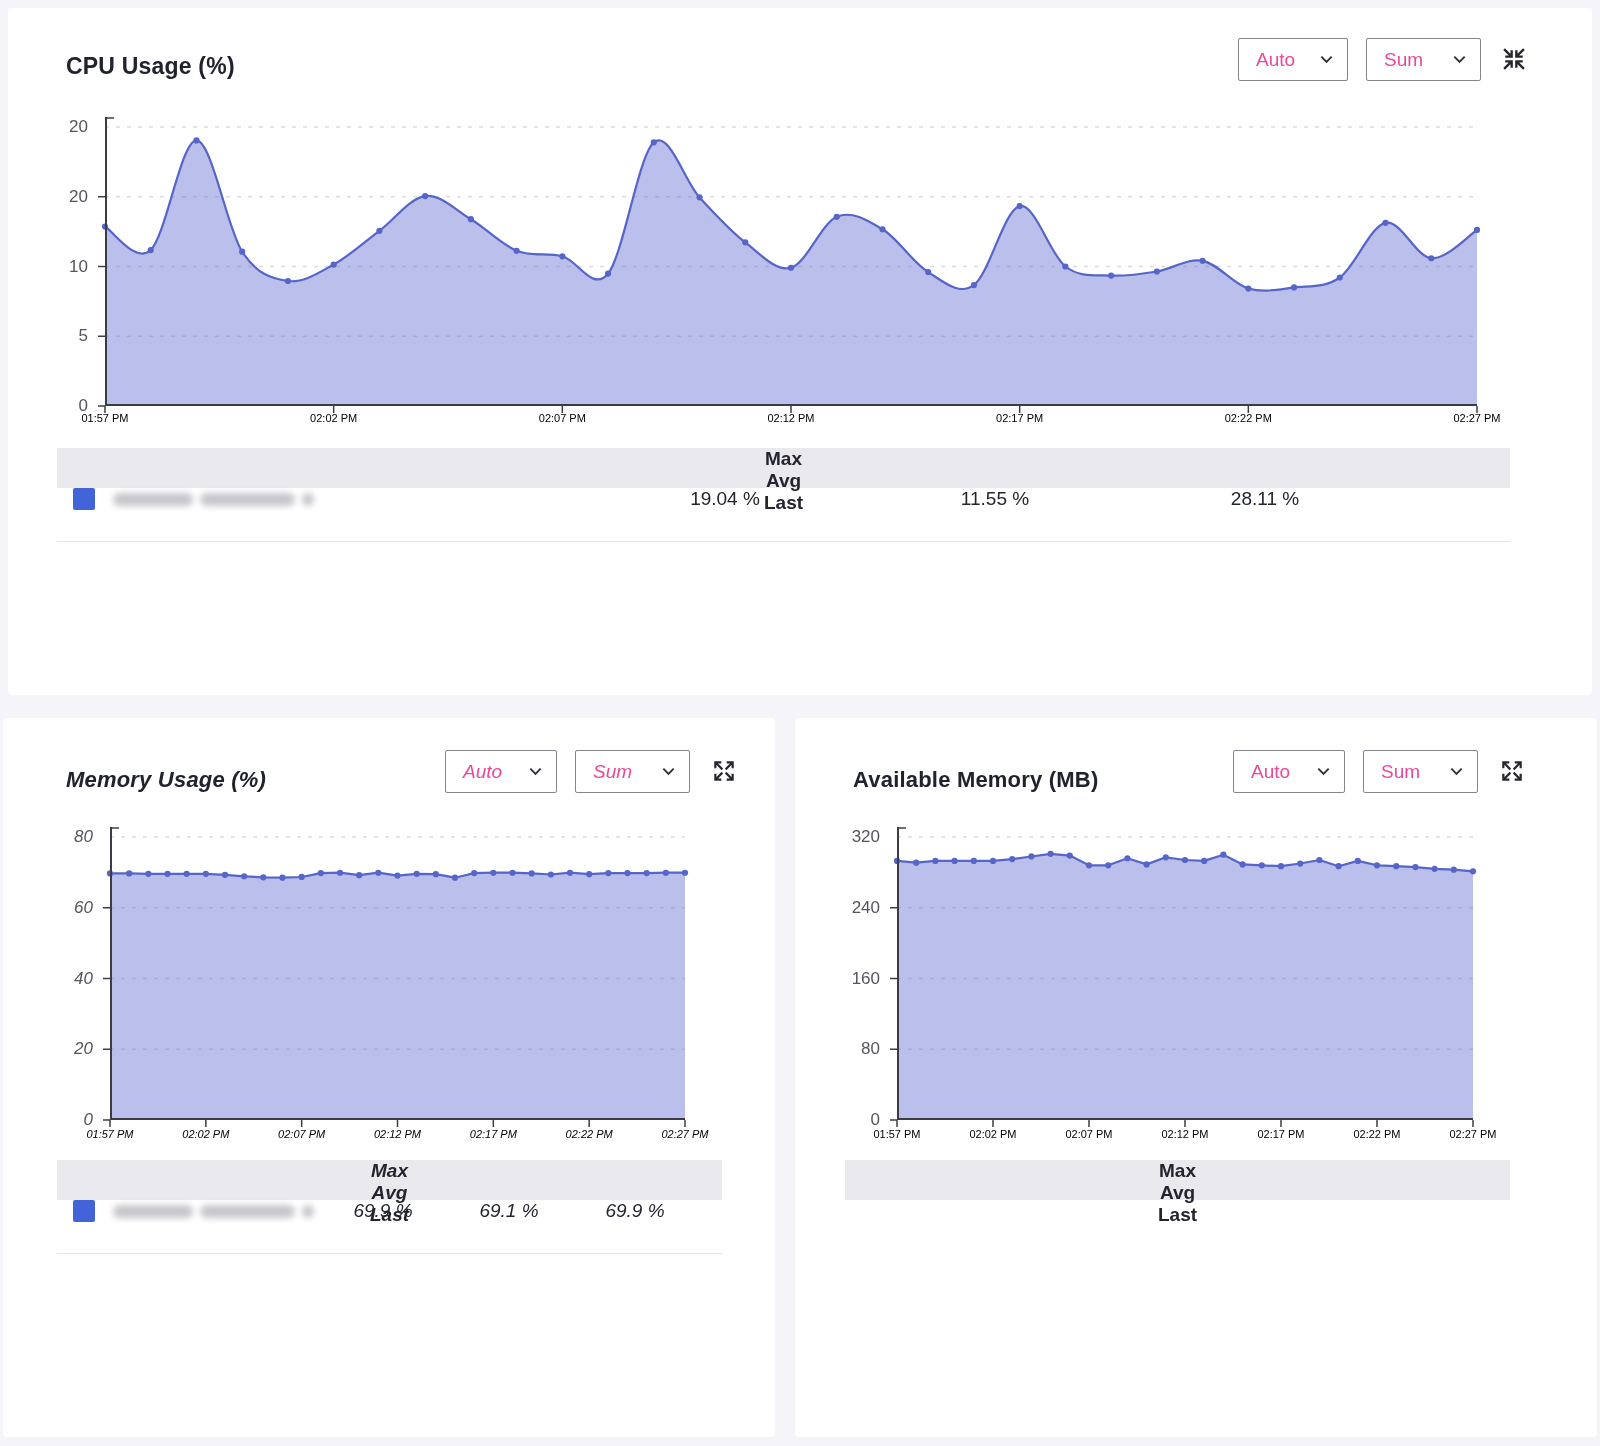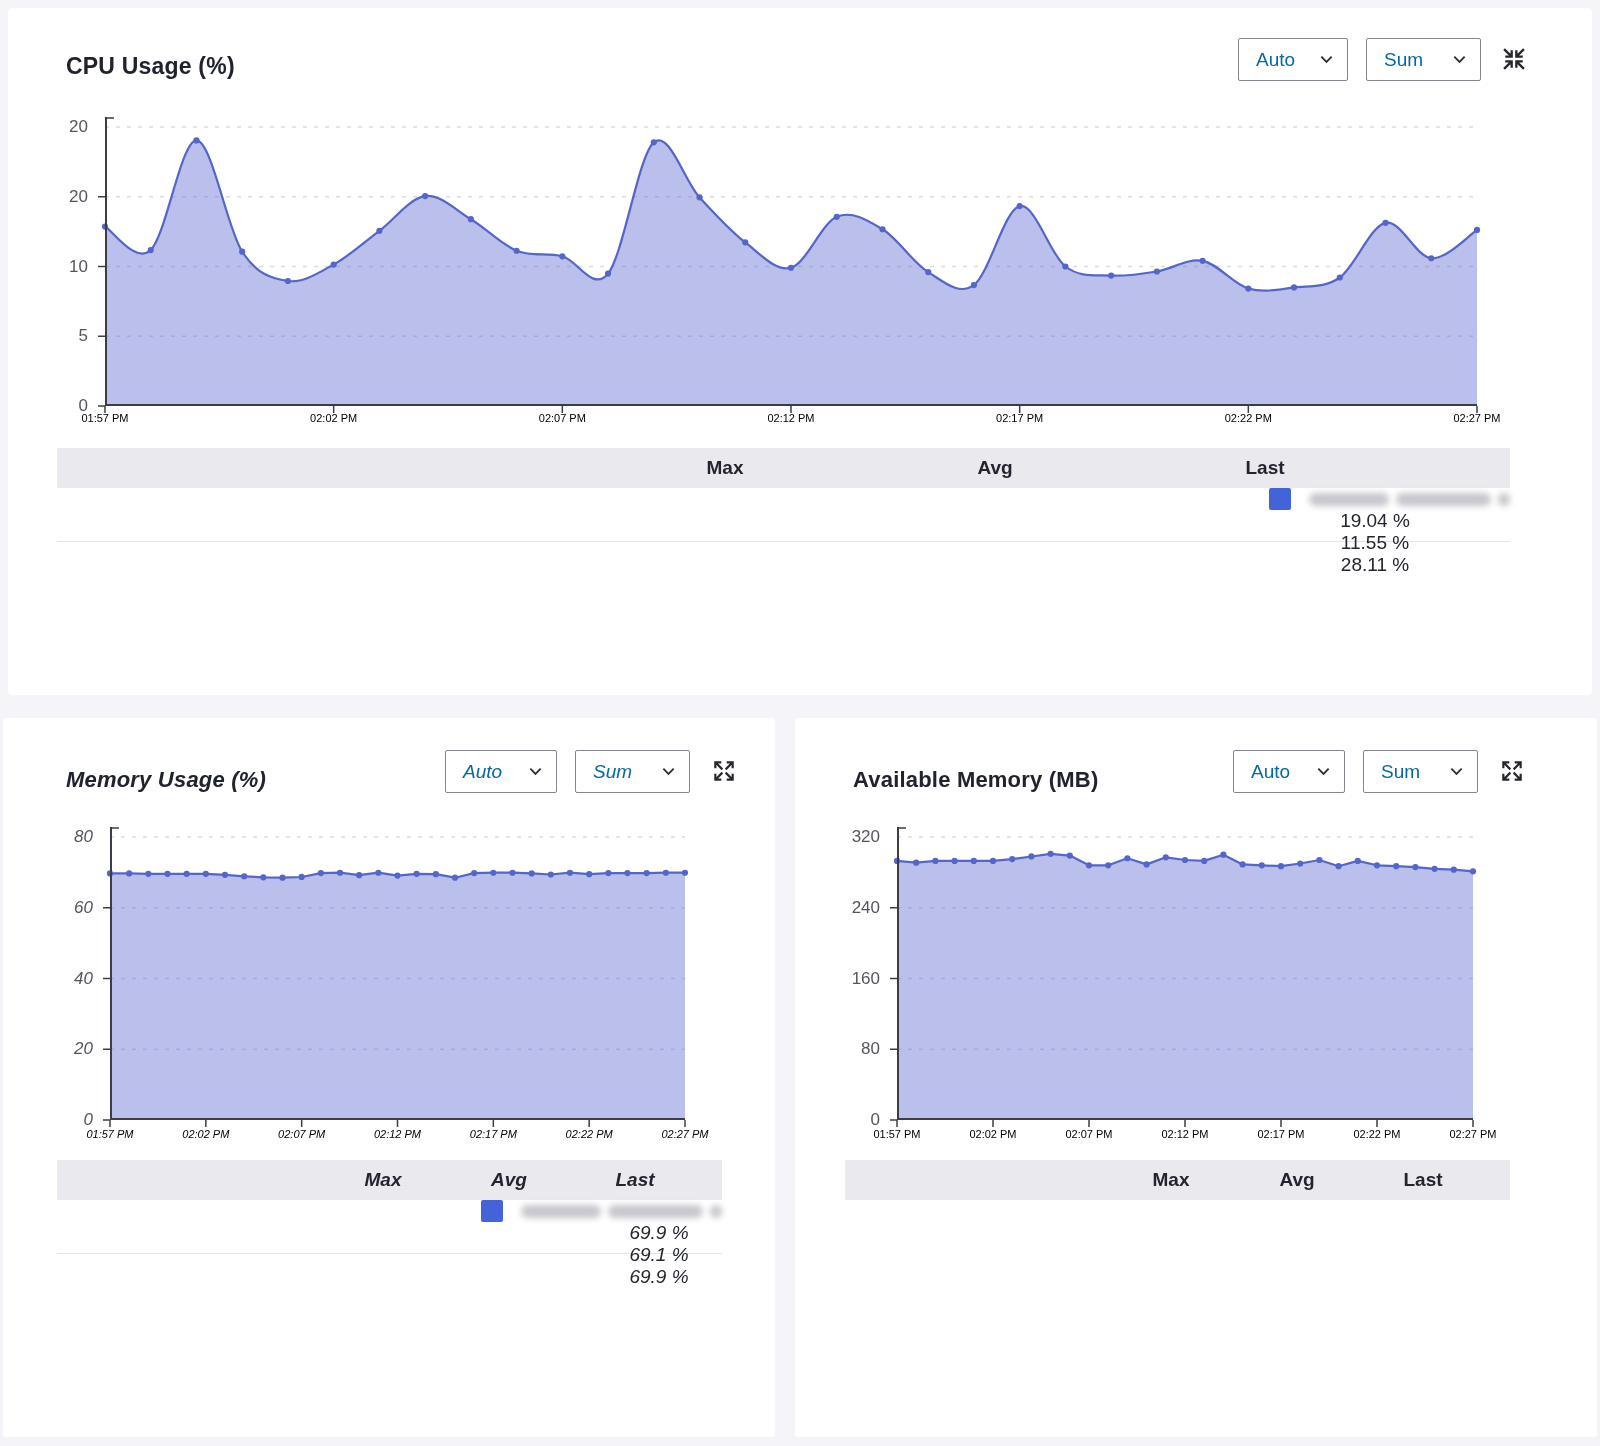--- a/index.html
+++ b/index.html
@@ -16,21 +16,21 @@
 
   .card-title{position:absolute;margin:9px;font-weight:700;color:#20232e;letter-spacing:.2px;}
   #card-cpu .card-title{left:49px;top:36px;font-size:23px;}
   #card-mem .card-title{left:54px;top:40px;font-size:22px;}
   #card-avail .card-title{left:49px;top:40px;font-size:22px;}
 
   .select{
     position:absolute;height:43px;box-sizing:border-box;
     border:1px solid #85858d;border-radius:2px;background:#fff;
     display:flex;align-items:center;justify-content:space-between;
-    padding:0 13px 0 17px;font-size:19px;color:#0369a1;cursor:pointer;
+    padding:0 13px 0 17px;font-size:19px;color:#ec4899;cursor:pointer;
   }
   .chev{flex:none;margin-left:8px;color:#2e2f38;}
   #card-cpu .select-interval{left:1230px;top:30px;width:110px;}
   #card-cpu .select-agg{left:1358px;top:30px;width:115px;}
   #card-cpu .resize-btn{left:1492px;top:37px;}
   #card-mem .select-interval{left:442px;top:32px;width:112px;}
   #card-mem .select-agg{left:572px;top:32px;width:115px;}
   #card-mem .resize-btn{left:707px;top:40px;}
   #card-avail .select-interval{left:438px;top:32px;width:112px;}
   #card-avail .select-agg{left:568px;top:32px;width:115px;}
@@ -51,22 +51,22 @@
   .xlabels{position:absolute;display:flex;justify-content:space-between;font-size:11px;color:#000000;}
   .xlabels span{width:82px;text-align:center;white-space:nowrap;}
   #card-cpu .xlabels{left:56px;top:404px;width:1454px;}
   #card-mem .xlabels{left:66px;top:410px;width:657px;}
   #card-avail .xlabels{left:61px;top:410px;width:658px;}
 
   .legend{position:absolute;font-size:19px;}
   #card-cpu .legend{left:49px;top:440px;width:1453px;}
   #card-mem .legend{left:54px;top:442px;width:665px;}
   #card-avail .legend{left:50px;top:442px;width:665px;}
-  .legend-head{display:flex;align-items:center;height:40px;background:#e9e9ee;font-weight:700;color:#23242e;}
-  .legend-row{display:flex;align-items:flex-end;height:53px;background:#fff;border-bottom:1px solid #e4e4ea;flex-direction:column;}
+  .legend-head{display:flex;align-items:center;height:40px;background:#e9e9ee;font-weight:700;color:#23242e;flex-direction:column;}
+  .legend-row{display:flex;align-items:flex-start;height:53px;background:#fff;border-bottom:1px solid #e4e4ea;}
   .lg-name{flex:1;display:flex;align-items:center;padding-left:16px;gap:18px;min-width:0;}
   .lg-col{text-align:center;flex:none;}
   #card-cpu .lg-col{width:270px;}
   #card-cpu .lg-pad{width:110px;flex:none;}
   #card-mem .lg-col,#card-avail .lg-col{width:126px;}
   #card-mem .lg-pad,#card-avail .lg-pad{width:24px;flex:none;}
   .swatch{width:22px;height:22px;border-radius:2px;flex:none;background:#4364d8;}
   .blurred{display:flex;align-items:center;gap:7px;}
   .blurred i{display:block;height:13px;background:#c6c6cc;border-radius:7px;filter:blur(3px);}
   .blurred i:nth-child(1){width:80px;}

